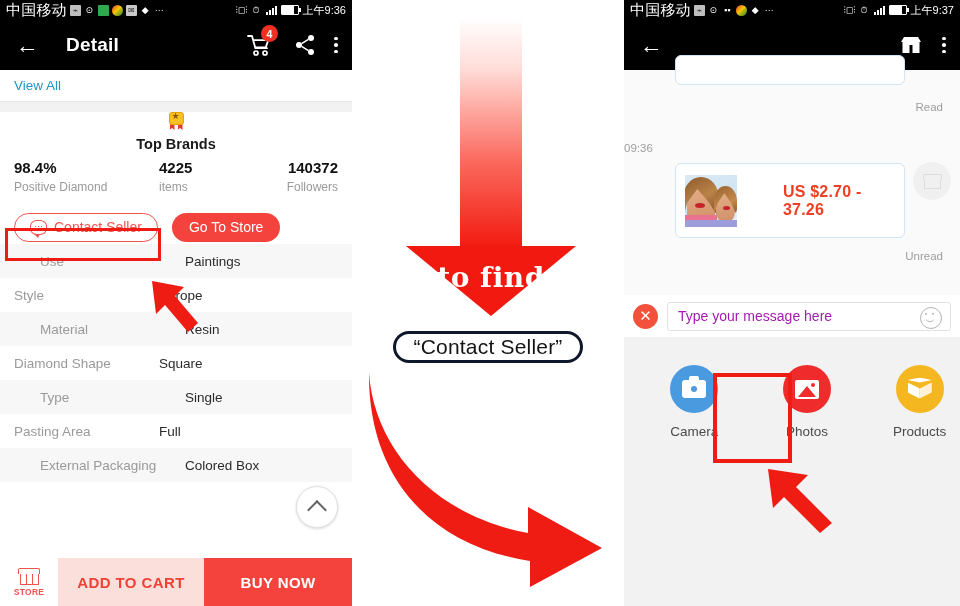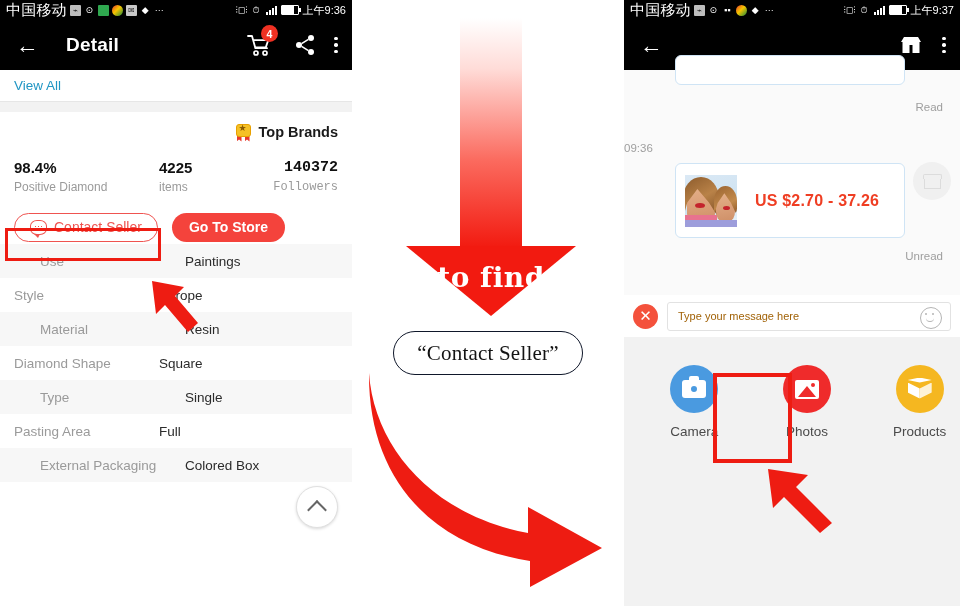--- a/index.html
+++ b/index.html
@@ -45,46 +45,46 @@
               display:flex;align-items:center;justify-content:center;padding:0 1px;box-sizing:border-box;}
   .dots3{width:4px;display:flex;flex-direction:column;gap:3px;align-items:center;}
   .dots3 b{width:3.5px;height:3.5px;background:#fff;border-radius:50%;display:block;}
 
   
   .viewall-row{height:32px;border-bottom:1px solid #e6e6e6;display:flex;align-items:center;
                padding-left:14px;box-sizing:border-box;background:#fff;}
   .viewall{color:#2196c4;font-size:13.5px;}
   .gapbar{height:10px;background:#f2f2f2;}
   .seller-card{background:#fff;padding:0 14px;box-sizing:border-box;}
-  .topbrands{display:flex;align-items:center;justify-content:flex-end;height:40px;gap:7px;}
+  .topbrands{display:flex;align-items:center;justify-content:flex-end;height:40px;gap:7px;flex-direction:column;}
   .tb-medal{width:17px;height:17px;position:relative;}
   .tb-medal .c{position:absolute;left:1px;top:0;width:15px;height:13px;background:#f5c126;
                border-radius:3px;border:1.5px solid #e8a000;box-sizing:border-box;}
   .tb-medal .c::after{content:"★";position:absolute;left:2px;top:-2px;font-size:9px;color:#8a5a00;}
   .tb-medal .r1,.tb-medal .r2{position:absolute;bottom:-1px;width:5px;height:7px;background:#e8392c;}
   .tb-medal .r1{left:2px;clip-path:polygon(0 0,100% 0,100% 100%,50% 72%,0 100%);}
   .tb-medal .r2{right:2px;clip-path:polygon(0 0,100% 0,100% 100%,50% 72%,0 100%);}
   .tb-label{font-size:14.5px;color:#1a1a1a;font-weight:600;}
   .stats{display:flex;align-items:flex-start;margin-top:6px;}
   .stat{display:flex;flex-direction:column;}
-  .stat.s1{width:145px;} .stat.s2{width:100px;} .stat.s3{flex:1;align-items:flex-end;text-align:right;font-family:Liberation Mono, monospace;}
+  .stat.s1{width:145px;} .stat.s2{width:100px;} .stat.s3{flex:1;align-items:flex-end;text-align:right;}
   .stat .v{font-size:15px;font-weight:bold;color:#111;line-height:19px;}
   .stat .l{font-size:12px;color:#9a9a9a;line-height:18px;margin-top:1px;}
   .btn-row{display:flex;align-items:center;gap:0;margin-top:14px;height:34px;position:relative;}
   .btn-contact{border:1px solid #ef5350;color:#ef5350;background:#fff;border-radius:17px;
                height:29px;display:flex;align-items:center;gap:7px;padding:0 15px;box-sizing:border-box;
                font-size:14px;}
   .bubble-ico{width:15px;height:13px;border:1.3px solid #ef5350;border-radius:7px/6px;position:relative;
               display:inline-block;}
   .bubble-ico::after{content:"";position:absolute;left:3px;bottom:-4px;width:0;height:0;
               border-left:4px solid transparent;border-right:2px solid transparent;border-top:4px solid #ef5350;}
   .bubble-ico i{position:absolute;top:4.5px;left:2.5px;width:9px;height:1.5px;
               background:radial-gradient(circle,#ef5350 40%,transparent 41%) 0 0/3px 3px repeat-x;}
   .btn-store{background:#f4433c;color:#fff;border-radius:17px;height:29px;display:flex;
-             align-items:center;padding:0 17px;box-sizing:border-box;font-size:14px;margin-left:14px;font-weight:bold;}
+             align-items:center;padding:0 17px;box-sizing:border-box;font-size:14px;margin-left:14px;}
   .hl-box{position:absolute;border:3px solid #ee1c12;box-sizing:border-box;}
 
   .desc-title{font-size:15.5px;font-weight:bold;color:#111;padding:14px 14px 10px;}
   .spec{display:flex;align-items:center;height:34px;font-size:13.5px;padding:0 14px;box-sizing:border-box;}
   .spec.alt{background:#f7f7f7;padding-left:40px;}
   .spec .k{color:#9a9a9a;width:145px;flex-shrink:0;}
   .spec .v{color:#2b2b2b;}
 
   .fab-up{position:absolute;right:14px;bottom:78px;width:40px;height:40px;border-radius:50%;
           background:#fff;border:1px solid #e0e0e0;display:flex;align-items:center;justify-content:center;
@@ -112,34 +112,34 @@
   .bigarrow{position:absolute;left:54px;top:18px;width:170px;height:280px;}
   .ba-shaft{position:absolute;left:54px;top:0;width:62px;height:230px;
             background:linear-gradient(180deg,#ffffff 0%,#ffdcd8 22%,#fb6a5e 62%,#f21a10 100%);}
   .ba-head{position:absolute;left:0;top:228px;width:170px;height:70px;background:#f21a10;
            clip-path:polygon(0 0,100% 0,50% 100%);}
   .ba-text{position:absolute;left:55px;top:40px;width:180px;transform:rotate(90deg);
            transform-origin:0 0;color:#fff;font-size:29px;font-weight:bold;letter-spacing:1px;
            white-space:nowrap;}
   .ba-tofind{position:absolute;left:0;top:243px;width:170px;text-align:center;color:#fff;
              font-size:28px;font-weight:bold;font-family:"DejaVu Serif",serif;letter-spacing:.5px;}
-  .pillbox{position:absolute;left:41px;top:331px;width:190px;height:44px;border:1px solid #0f172a;
-           border-radius:24px;box-sizing:border-box;display:flex;align-items:center;justify-content:center;font-family:Liberation Serif, serif;}
+  .pillbox{position:absolute;left:41px;top:331px;width:190px;height:32px;border:3px solid #0f172a;
+           border-radius:24px;box-sizing:border-box;display:flex;align-items:center;justify-content:center;}
   .pillbox span{font-size:21px;color:#141414;letter-spacing:.2px;}
   .curve{position:absolute;left:0;top:355px;width:272px;height:245px;}
 
   
   .chatbg{position:absolute;left:0;top:70px;width:336px;height:536px;background:#fafafa;}
   .bubble-top{position:absolute;left:51px;top:-15px;width:230px;height:30px;background:#fff;
               border:1.5px solid #cfe4f5;border-radius:6px;box-sizing:border-box;}
   .readlbl{position:absolute;right:17px;top:31px;font-size:11.5px;color:#9e9e9e;}
   .tstamp{position:absolute;left:0;top:72px;width:336px;font-size:11.5px;color:#9e9e9e;}
   .bubble-main{position:absolute;left:51px;top:93px;width:230px;height:75px;background:#fff;
                border:1.5px solid #cfe4f5;border-radius:6px;box-sizing:border-box;display:flex;
-               align-items:center;padding:13px 9px;}
+               align-items:center;padding:13px 9px;gap:28px;}
   .thumb{width:52px;height:52px;position:relative;overflow:hidden;flex-shrink:0;
          background:linear-gradient(160deg,#dbe9f5 0%,#cfe3f2 55%,#eaf2f8 100%);}
   .thumb .faceA{position:absolute;left:2px;top:6px;width:28px;height:46px;border-radius:40% 40% 30% 30%;
          background:linear-gradient(170deg,#e7b48e 0%,#d79a72 65%,#c98a62 100%);}
   .thumb .hairA{position:absolute;left:-2px;top:2px;width:36px;height:42px;border-radius:50% 50% 20% 40%;
          background:linear-gradient(150deg,#8b5a2b 0%,#b98248 50%,#7a4a22 100%);
          clip-path:polygon(0 0,100% 0,100% 100%,72% 62%,40% 30%,12% 62%,0 100%);}
   .thumb .lipA{position:absolute;left:10px;top:28px;width:10px;height:5px;border-radius:50%;background:#c4232c;}
   .thumb .pinkA{position:absolute;left:0;top:40px;width:32px;height:12px;background:#e8728f;}
   .thumb .faceB{position:absolute;right:2px;top:14px;width:19px;height:32px;border-radius:40% 40% 30% 30%;
@@ -158,21 +158,21 @@
   .shopavatar .s .body{position:absolute;top:5px;left:1px;width:17px;height:10px;border:1.3px solid #dcdcdc;
               border-top:none;box-sizing:border-box;}
   .unreadlbl{position:absolute;right:17px;top:180px;font-size:11.5px;color:#9e9e9e;}
 
   .inputrow{position:absolute;left:0;top:225px;width:336px;height:42px;background:#fff;display:flex;
             align-items:center;padding:0 9px;box-sizing:border-box;gap:9px;}
   .closebtn{width:25px;height:25px;border-radius:50%;background:#f4513c;color:#fff;display:flex;
             align-items:center;justify-content:center;font-size:15px;flex-shrink:0;}
   .msgfield{flex:1;height:29px;border:1px solid #e2e2e2;border-radius:3px;display:flex;align-items:center;
             padding:0 10px;box-sizing:border-box;position:relative;background:#fff;}
-  .msgfield .ph{font-size:11px;color:#a16207;}
+  .msgfield .ph{font-size:14px;color:#a21caf;}
   .smiley{position:absolute;right:8px;top:4px;width:20px;height:20px;border:1.4px solid #b5b5b5;
           border-radius:50%;}
   .smiley::before{content:"";position:absolute;left:4px;top:5px;width:2px;height:2px;background:#b5b5b5;
           border-radius:50%;box-shadow:7px 0 0 #b5b5b5;}
   .smiley::after{content:"";position:absolute;left:4.5px;top:9px;width:8px;height:4px;
           border-bottom:1.4px solid #b5b5b5;border-radius:0 0 8px 8px;}
   .attachpane{position:absolute;left:0;top:267px;width:336px;height:339px;background:#f2f2f2;}
   .attach-items{display:flex;padding-top:28px;}
   .att{width:84px;margin-left:32px;display:flex;flex-direction:column;align-items:center;}
   .att:first-child{margin-left:30px;}
@@ -338,20 +338,35 @@
     </div>
 
     <svg class="redarrow-left" viewBox="0 0 70 62">
       <path d="M2 6 L34 12 L25 21 L48 48 L38 57 L15 30 L6 39 Z" fill="#ee1c12"></path>
     </svg>
 
     <div class="fab-up">
         <span></span>
       </div>
 
+    <div class="bottombar">
+      <div class="bb-store">
+        <span class="sicon">
+            <i class="roof"></i>
+            <i class="body"></i>
+          </span>
+        <span class="slabel">STORE</span>
+      </div>
+      <div class="bb-cart">
+        <span>ADD TO CART</span>
+      </div>
+      <div class="bb-buy">
+        <span>BUY NOW</span>
+      </div>
+    </div>
   </div>
 
   <div class="panel" id="panel-mid">
     <div class="mid">
       <div class="bigarrow">
         <div class="ba-shaft"></div>
         <div class="ba-text">Page down</div>
         <div class="ba-head"></div>
         <div class="ba-tofind">to find</div>
       </div>

